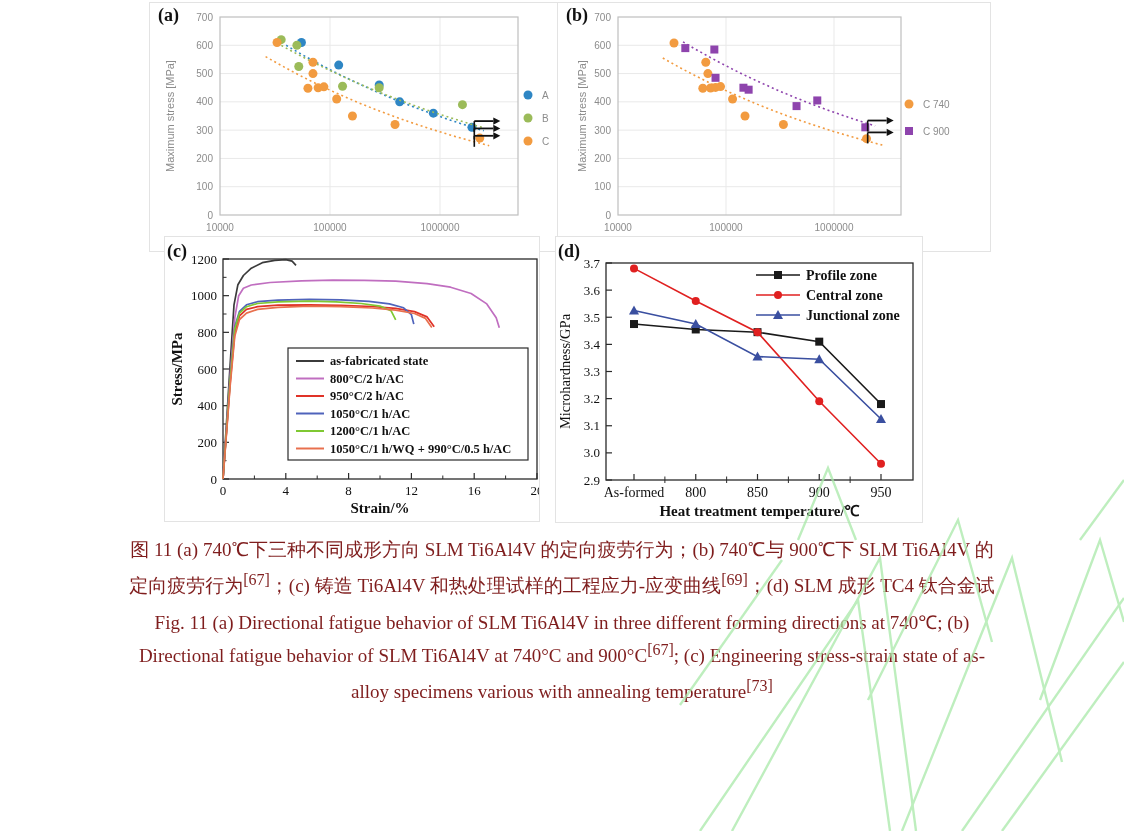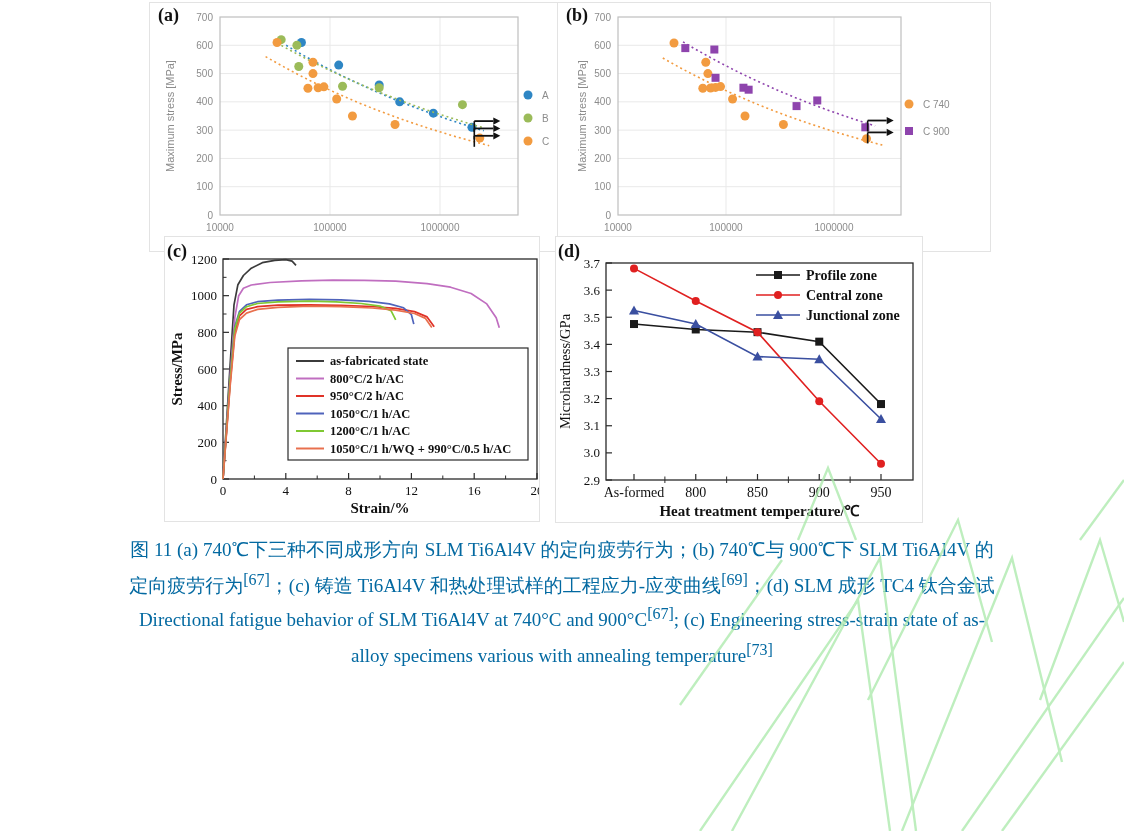--- a/index.html
+++ b/index.html
@@ -8,21 +8,21 @@
   .panel{position:absolute;background:#fff;border:1px solid #e3e3e3;}
   #panel-a{left:149px;top:2px;width:407px;height:248px;}
   #panel-b{left:557px;top:2px;width:432px;height:248px;}
   #panel-c{left:164px;top:236px;width:374px;height:284px;}
   #panel-d{left:555px;top:236px;width:366px;height:285px;}
   .panel svg{position:absolute;left:0;top:0;}
   .plabel{position:absolute;left:8px;top:2px;font:bold 18px "Liberation Serif",serif;color:#111;z-index:3;}
   #panel-c .plabel,#panel-d .plabel{left:2px;top:4px;}
   #caption{position:absolute;left:0;top:537px;width:1124px;z-index:4;}
   .cap-line{width:1124px;height:36px;line-height:36px;text-align:center;
-            font:19px "Liberation Serif",serif;color:#0369a1;white-space:nowrap;}
+            font:19px "Liberation Serif",serif;color:#7f1d1d;white-space:nowrap;}
   .cap-line sup{font-size:16px;line-height:0;}
   #watermark{position:absolute;left:0;top:0;z-index:5;pointer-events:none;opacity:.75;}
 </style>
 </head>
 <body>
 
 <div class="page">
 
   <div class="panel" id="panel-a">
     <div class="plabel">(a)</div>
@@ -367,17 +367,18 @@
         <polyline points="962,831 1124,598" fill="none" stroke="#a9e9a9" stroke-width="2.4"></polyline>
         <polyline points="1002,831 1124,662" fill="none" stroke="#a9e9a9" stroke-width="2.4"></polyline>
         <polyline points="798,540 828,468 856,540" fill="none" stroke="#a9e9a9" stroke-width="2.4"></polyline>
         <polyline points="1080,540 1124,480" fill="none" stroke="#a9e9a9" stroke-width="2.4"></polyline>
       </g>
     </svg>
 
   <div id="caption">
       <div class="cap-line"><span>图 11 (a) 740℃下三种不同成形方向 SLM Ti6Al4V 的定向疲劳行为；(b) 740℃与 900℃下 SLM Ti6Al4V 的</span></div>
       <div class="cap-line"><span>定向疲劳行为</span><sup>[67]</sup><span>；(c) 铸造 Ti6Al4V 和热处理试样的工程应力-应变曲线</span><sup>[69]</sup><span>；(d) SLM 成形 TC4 钛合金试</span></div>
+      <div class="cap-line"><span>Fig. 11 (a) Directional fatigue behavior of SLM Ti6Al4V in three different forming directions at 740℃; (b)</span></div>
       <div class="cap-line"><span>Directional fatigue behavior of SLM Ti6Al4V at 740°C and 900°C</span><sup>[67]</sup><span>; (c) Engineering stress-strain state of as-</span></div>
       <div class="cap-line"><span>alloy specimens various with annealing temperature</span><sup>[73]</sup></div>
     </div>
 
 </div>
 
 </body></html>

